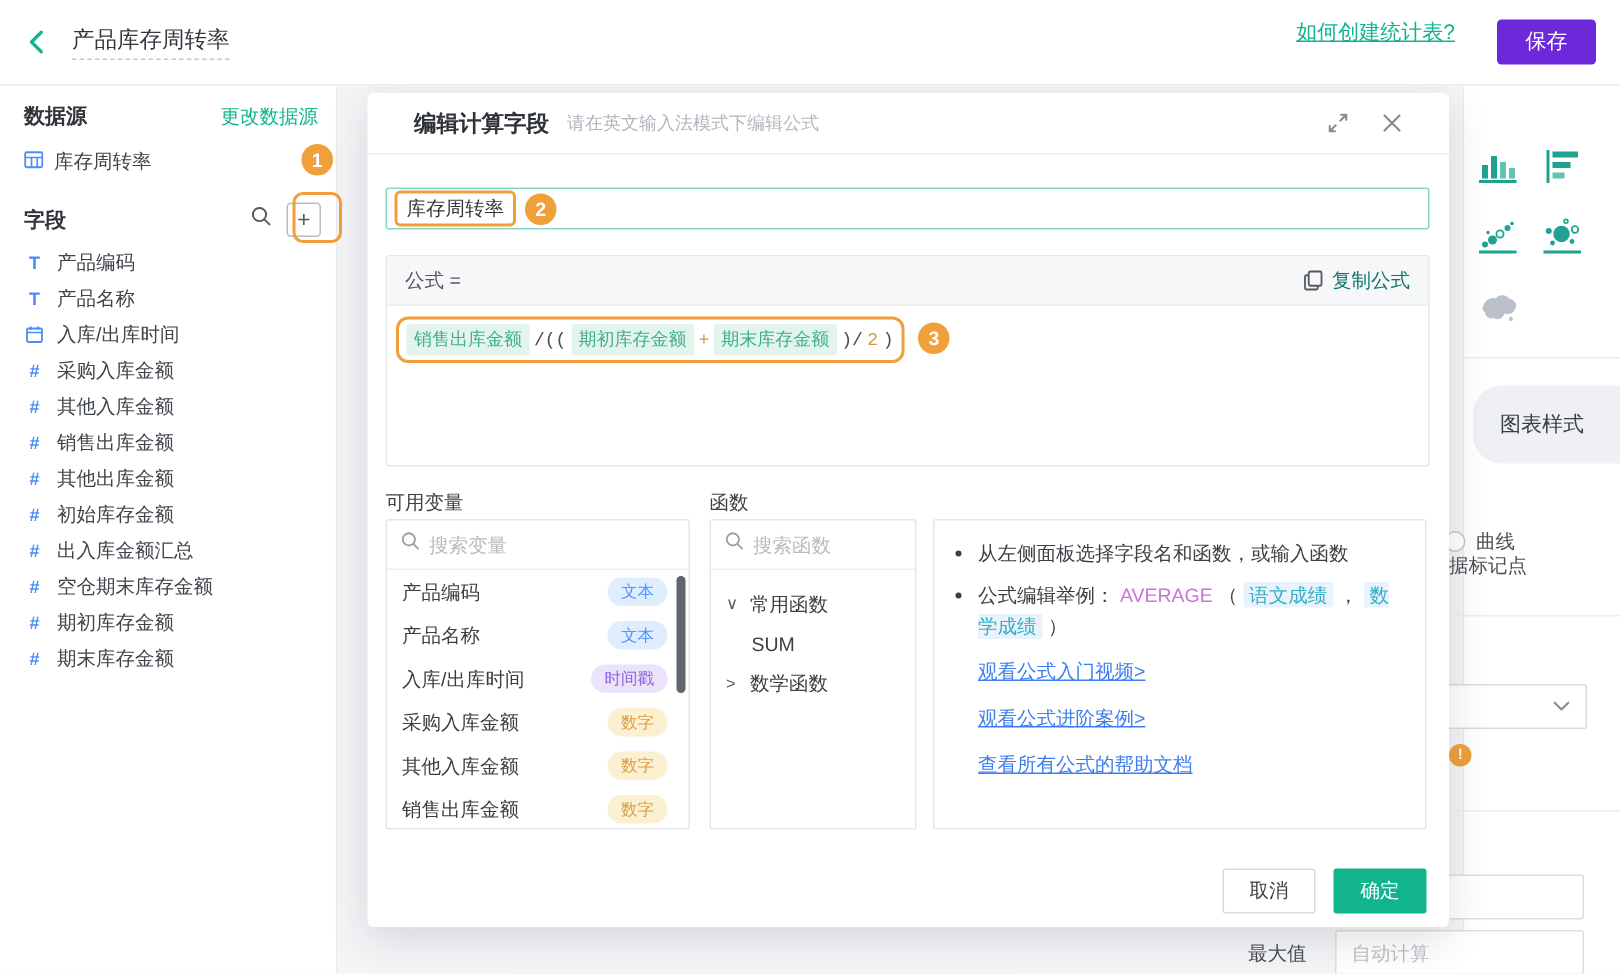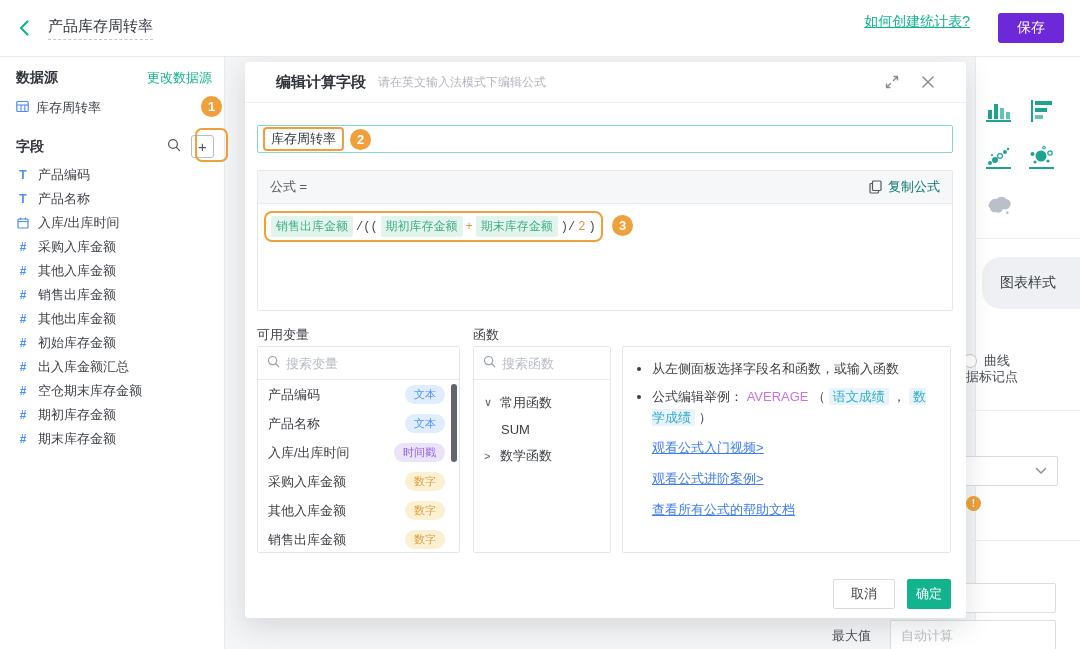--- a/index.html
+++ b/index.html
@@ -124,21 +124,21 @@
   #tips-panel li { margin-bottom:7px; }
   .ex-fn { color:#cd72dd; }
   .ex-tok { background:#e8f3fb; color:#31b0c8; padding:1px 4px; border-radius:2px; }
   .tips-links { margin-left:15px; margin-top:10px; }
   .tips-links a { display:block; color:#3f7ef0; text-decoration:underline; font-size:13px;
                   margin-bottom:10px; cursor:pointer; }
 
   .m-footer { position:absolute; right:15px; bottom:9px; display:flex; gap:12px; }
   .btn-cancel { width:62px; height:30px; background:#fff; border:1px solid #d8dadd; border-radius:2px;
                 font-size:13px; color:#3b3e43; cursor:pointer; font-family:inherit; }
-  .btn-ok { width:44px; height:30px; background:#12b48e; border:none; border-radius:2px;
+  .btn-ok { width:62px; height:30px; background:#12b48e; border:none; border-radius:2px;
             font-size:13px; color:#fff; cursor:pointer; font-family:inherit; }
 </style>
 </head>
 <body>
 
 <div id="page">
 
   <div id="topbar">
     <span class="back">
       <svg width="18" height="18" viewBox="0 0 18 18">

